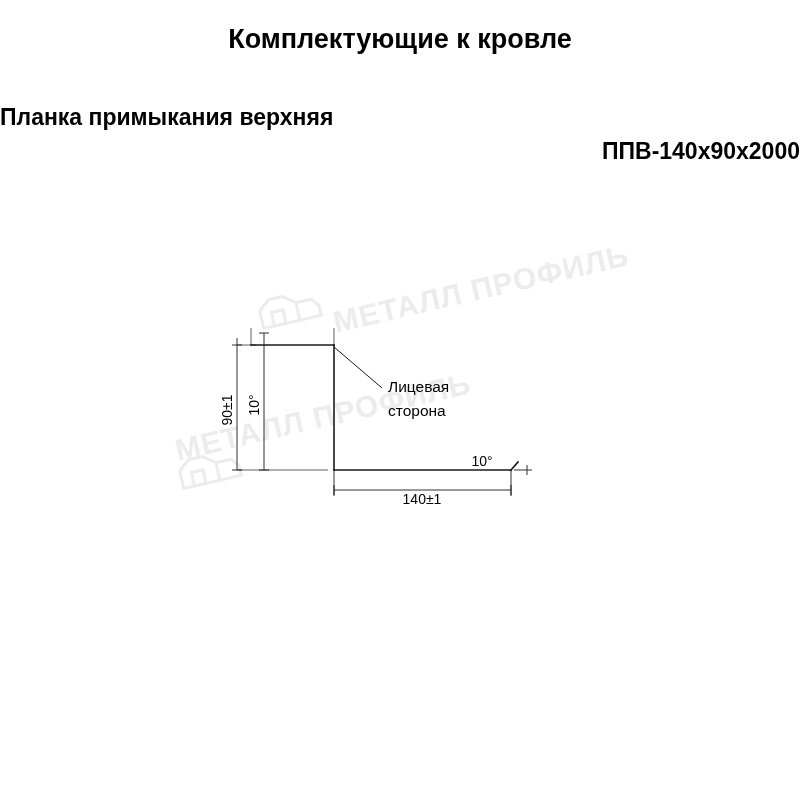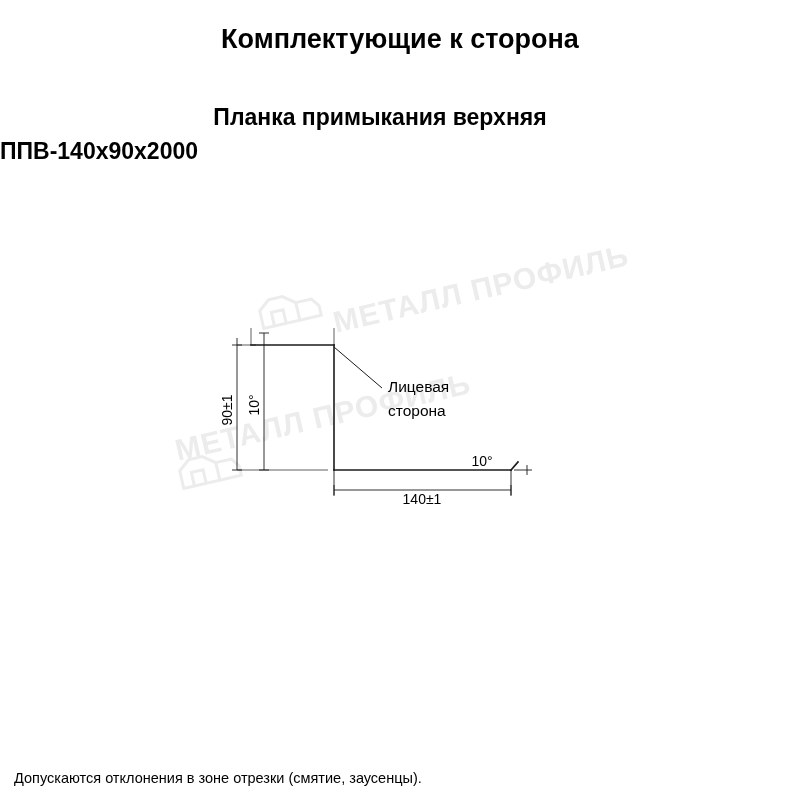--- a/index.html
+++ b/index.html
@@ -30,31 +30,31 @@
     font-size: 27px;
     font-weight: bold;
     letter-spacing: 0px;
     color: #000;
   }
   .title-sub1 {
     position: absolute;
     top: 104px;
     left: 0;
     width: 760px;
-    text-align: center;
+    text-align: left;
     font-size: 23px;
     font-weight: bold;
     color: #000;
   }
   .title-sub2 {
     position: absolute;
     top: 138px;
     left: 0;
     width: 800px;
-    text-align: left;
+    text-align: right;
     font-size: 23px;
     font-weight: bold;
     color: #000;
   }
 
   
   .wm {
     position: absolute;
     color: #ececec;
     font-weight: bold;
@@ -112,21 +112,21 @@
 
   <div class="wm-logo wm-logo-2">
     <svg viewBox="0 0 66 42" width="66" height="42" xmlns="http://www.w3.org/2000/svg">
       <path d="M3 30 L3 12 L14 3 L28 3 L40 12 L40 30 Z" fill="none" stroke="#ececec" stroke-width="3"></path>
       <path d="M14 30 L14 16 L26 16 L26 30" fill="none" stroke="#ececec" stroke-width="3"></path>
       <path d="M40 12 L56 12 L62 20 L62 30 L40 30" fill="none" stroke="#ececec" stroke-width="3"></path>
     </svg>
   </div>
   <div class="wm wm-2">МЕТАЛЛ ПРОФИЛЬ</div>
 
-  <div class="title-main">Комплектующие к сторона</div>
+  <div class="title-main">Комплектующие к кровле</div>
   <div class="title-sub1">Планка примыкания верхняя</div>
   <div class="title-sub2">ППВ-140x90x2000</div>
 
   <div class="drawing">
     <svg viewBox="0 0 460 230" width="460" height="230" xmlns="http://www.w3.org/2000/svg">
       <g stroke="#1a1a1a" fill="none" stroke-width="1.6" stroke-linecap="square">
 
         <path d="M 138 45 L 55 45"></path>
         <path d="M 138 45 L 138 170"></path>
         <path d="M 138 170 L 315 170"></path>
@@ -182,16 +182,15 @@
       <g stroke="#1a1a1a" fill="none" stroke-width="0.9">
         <line x1="215" y1="170" x2="336" y2="170" opacity="0"></line>
         <line x1="318" y1="170" x2="336" y2="170"></line>
         <line x1="331" y1="165" x2="331" y2="175"></line>
       </g>
       <text x="286" y="166" text-anchor="middle" font-family="Liberation Sans, sans-serif" font-size="14" fill="#000">10°</text>
     </svg>
   </div>
 
   <div class="footer">
-    <div>Допускаются отклонения в зоне отрезки (смятие, заусенцы).</div>
   </div>
 
 </div>
 
 </body></html>

